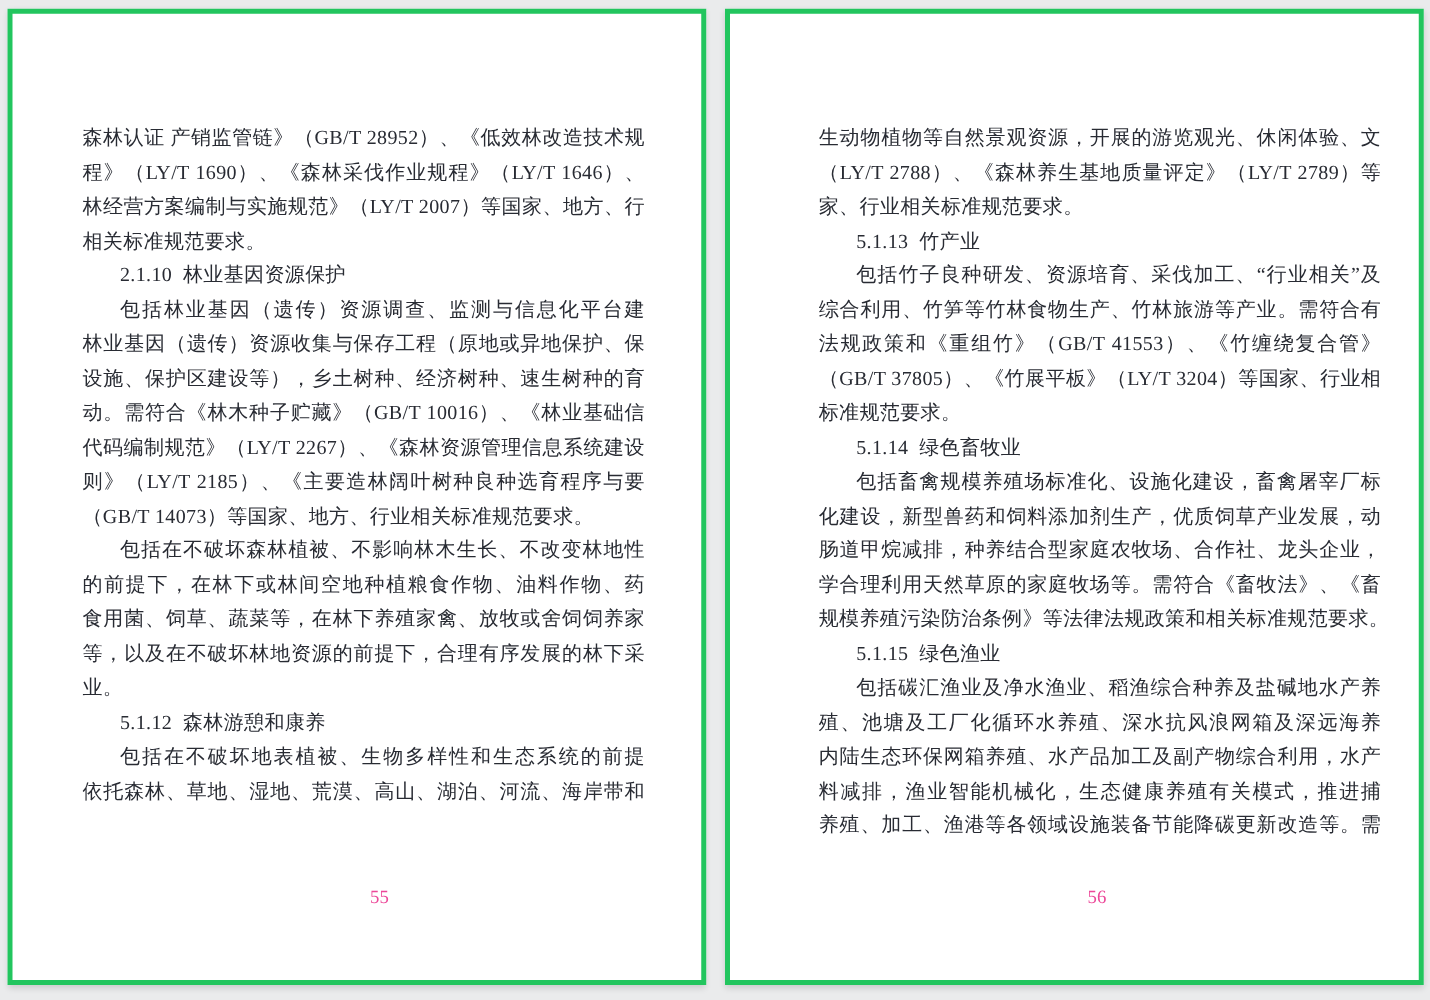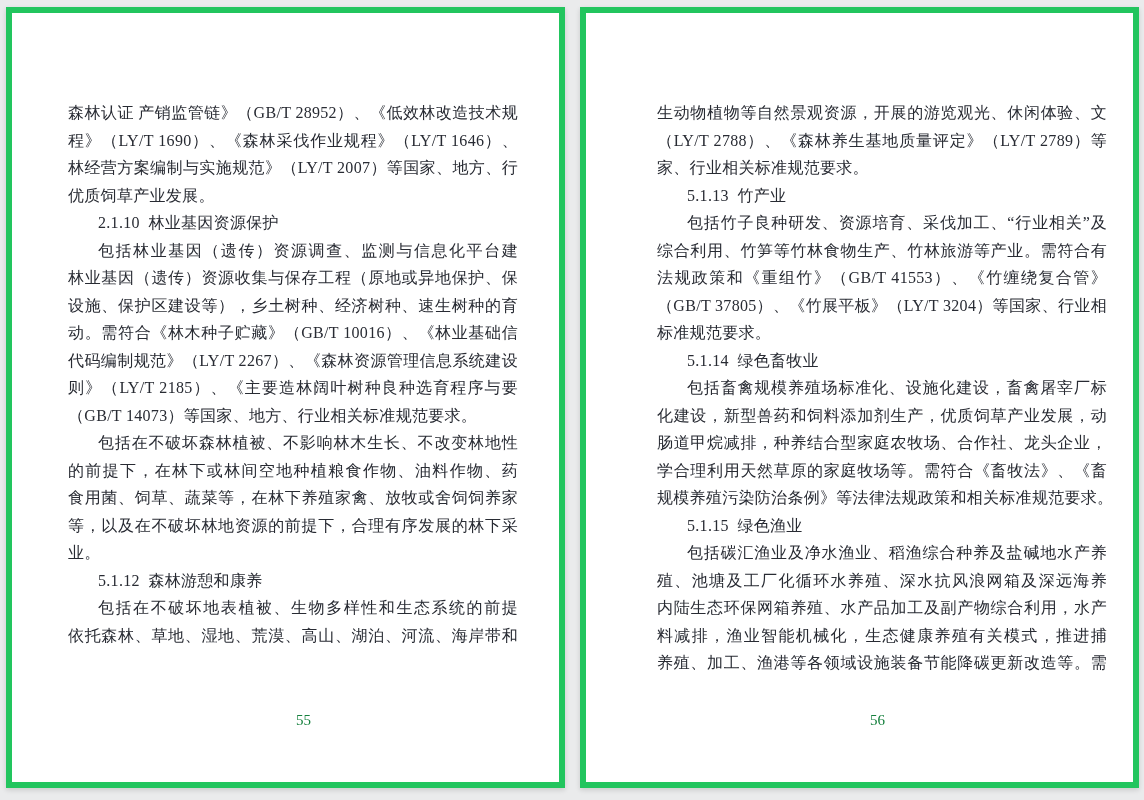--- a/index.html
+++ b/index.html
@@ -11,21 +11,21 @@
   }
   .canvas {
     position: relative;
     width: 1144px; height: 800px;
   }
   .page {
     position: absolute;
     top: 7px;
     width: 559px; height: 781px;
     background: #ffffff;
-    border: 6px solid #22c55e;
+    border: 4px solid #22c55e;
     box-sizing: border-box;
     box-shadow: 0 2px 5px rgba(0,0,0,0.14);
     color: #282b33;
   }
   .page-left  { left: 6px; }
   .page-right { left: 580px; }
   .text-block {
     position: absolute;
     top: 86px;
     width: 450px;
@@ -46,35 +46,35 @@
     white-space: normal;
   }
   .para-justify { text-indent: 30px; }
   .heading { text-indent: 30px; white-space: pre; }
   .cont-end { text-align: left; }
   .page-number {
     position: absolute;
     top: 699px; left: 0; right: 0;
     text-align: center;
     font-size: 15px;
-    color: #15803d;
+    color: #ec4899;
     padding-left: 36px;
   }
 </style>
 </head>
 <body>
 
 <div class="canvas">
 
   <div class="page page-left">
     <div class="text-block">
         <div class="line cont-justify">森林认证 产销监管链》（GB/T 28952）、《低效林改造技术规</div>
         <div class="line cont-justify">程》（LY/T 1690）、《森林采伐作业规程》（LY/T 1646）、《森</div>
         <div class="line cont-justify">林经营方案编制与实施规范》（LY/T 2007）等国家、地方、行业</div>
-        <div class="line cont-end">优质饲草产业发展。</div>
+        <div class="line cont-end">相关标准规范要求。</div>
         <div class="line heading">2.1.10  林业基因资源保护</div>
         <div class="line para-justify">包括林业基因（遗传）资源调查、监测与信息化平台建设，</div>
         <div class="line cont-justify">林业基因（遗传）资源收集与保存工程（原地或异地保护、保存</div>
         <div class="line cont-justify">设施、保护区建设等），乡土树种、经济树种、速生树种的育</div>
         <div class="line cont-justify">动。需符合《林木种子贮藏》（GB/T 10016）、《林业基础信息</div>
         <div class="line cont-justify">代码编制规范》（LY/T 2267）、《森林资源管理信息系统建设导</div>
         <div class="line cont-justify">则》（LY/T 2185）、《主要造林阔叶树种良种选育程序与要求》</div>
         <div class="line cont-end">（GB/T 14073）等国家、地方、行业相关标准规范要求。</div>
         <div class="line para-justify">包括在不破坏森林植被、不影响林木生长、不改变林地性质</div>
         <div class="line cont-justify">的前提下，在林下或林间空地种植粮食作物、油料作物、药材、</div>

